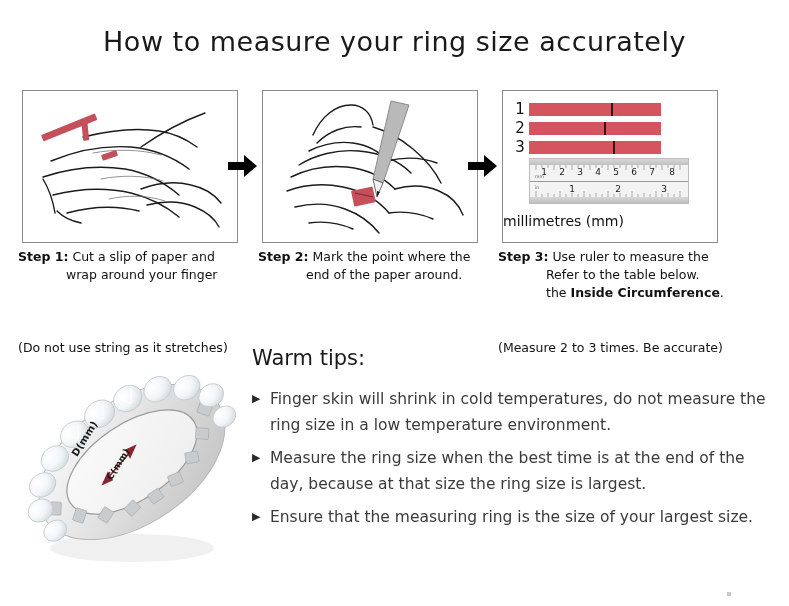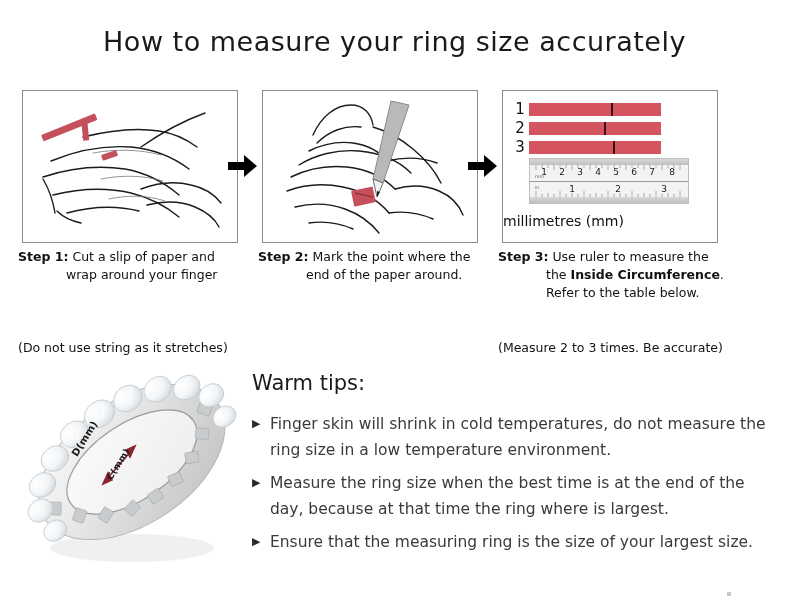--- a/index.html
+++ b/index.html
@@ -218,21 +218,21 @@
     left: 95px;
     top: 122px;
     transform: rotate(-58deg);
     transform-origin: left center;
     font-size: 9px;
   }
 
   .tips {
     position: absolute;
     left: 252px;
-    top: 371px;
+    top: 346px;
     width: 520px;
   }
   .tips-title {
     font-size: 21px;
     color: #1a1a1a;
     margin-bottom: 16px;
     font-family: "DejaVu Sans", sans-serif;
   }
   .tip-item {
     display: flex;
@@ -423,24 +423,24 @@
       <span>Mark the point where the</span>
     </div>
     <div class="cap-line indent">end of the paper around.</div>
   </div>
 
   <div class="caption-block cap-3">
     <div class="cap-line">
       <span class="step-label">Step 3:</span>
       <span>Use ruler to measure the</span>
     </div>
+    <div class="cap-line indent">Refer to the table below.</div>
     <div class="cap-line indent">
       <span>the </span><span class="emph">Inside Circumference</span><span>.</span>
     </div>
-    <div class="cap-line indent">Refer to the table below.</div>
   </div>
 </div>
 
 <div class="note-line note-1">(Do not use string as it stretches)</div>
 <div class="note-line note-3">(Measure 2 to 3 times. Be accurate)</div>
 
 <div class="ring-area">
   <svg class="ring-svg" width="240" height="235" viewBox="0 0 240 235">
     <defs>
       <linearGradient id="metalGrad" x1="0" y1="0" x2="1" y2="1">
@@ -511,21 +511,21 @@
 <div class="tips">
   <div class="tips-title">Warm tips:</div>
 
   <div class="tip-item">
     <div class="tip-bullet">▶</div>
     <div class="tip-text">Finger skin will shrink in cold temperatures, do not measure the ring size in a low temperature environment.</div>
   </div>
 
   <div class="tip-item">
     <div class="tip-bullet">▶</div>
-    <div class="tip-text">Measure the ring size when the best time is at the end of the day, because at that time the ring where is largest.</div>
+    <div class="tip-text">Measure the ring size when the best time is at the end of the day, because at that size the ring size is largest.</div>
   </div>
 
   <div class="tip-item">
     <div class="tip-bullet">▶</div>
     <div class="tip-text">Ensure that the measuring ring is the size of your largest size.</div>
   </div>
 </div>
 
 <div class="corner-artifact"></div>
 

